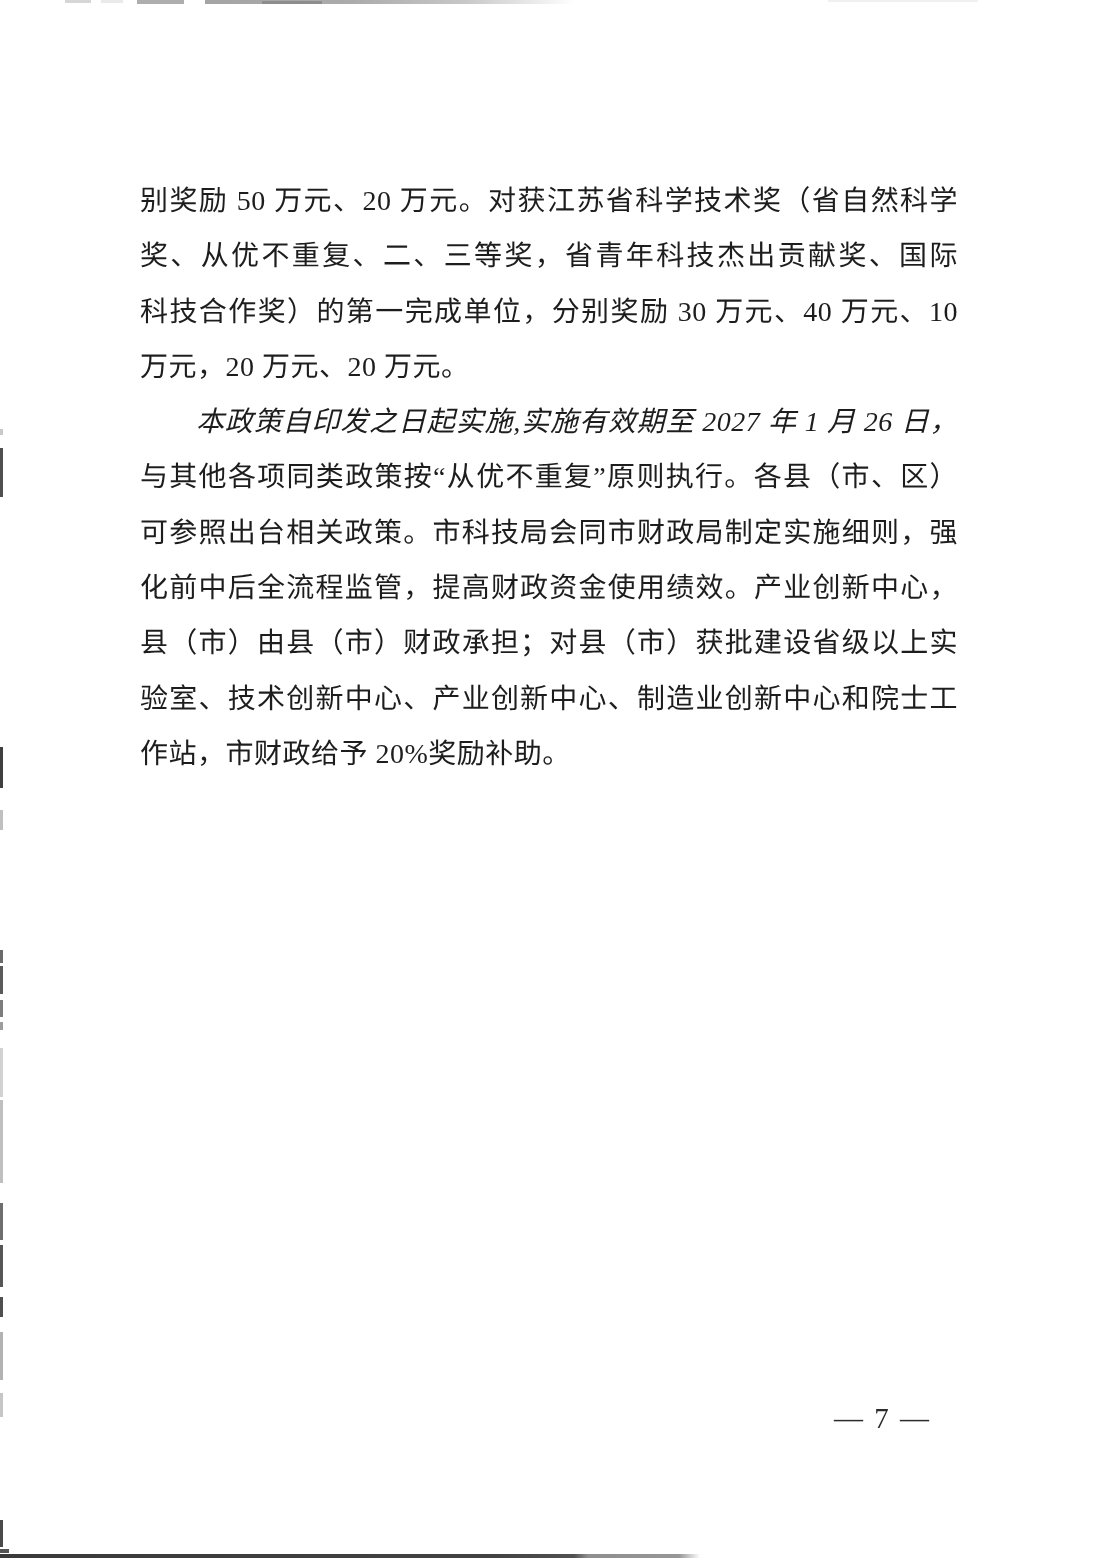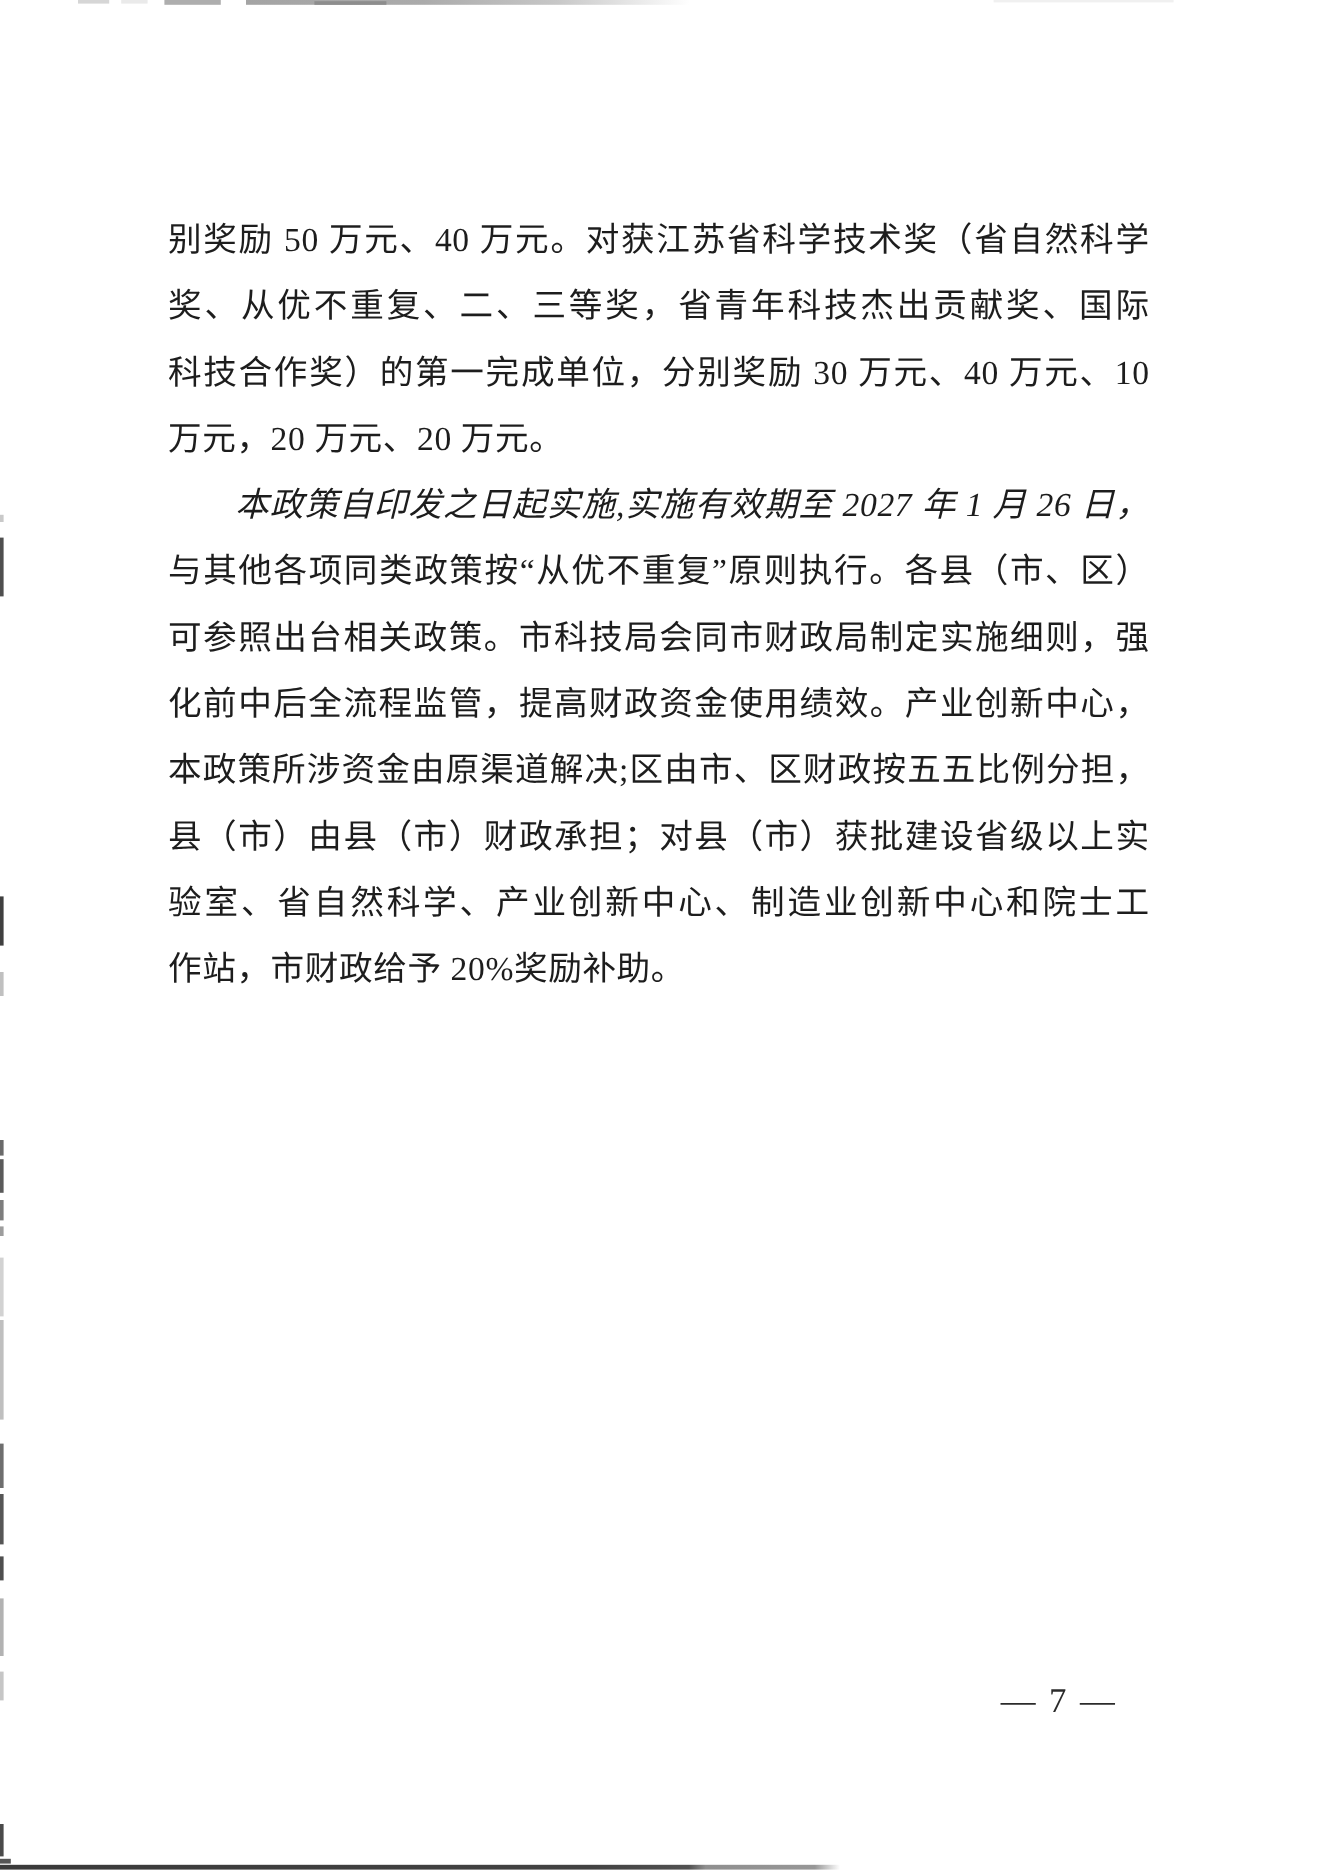--- a/index.html
+++ b/index.html
@@ -100,32 +100,31 @@
   <i class="ld" style="top:1048px;height:49px;background:#d2d2d2"></i>
   <i class="ld" style="top:1100px;height:83px;background:#bfbfbf"></i>
   <i class="ld" style="top:1203px;height:37px;background:#6e6e6e"></i>
   <i class="ld" style="top:1245px;height:42px;background:#565656"></i>
   <i class="ld" style="top:1297px;height:20px;background:#4f4f4f"></i>
   <i class="ld" style="top:1332px;height:48px;background:#b2b2b2"></i>
   <i class="ld" style="top:1393px;height:24px;background:#c6c6c6"></i>
   <i class="ld" style="top:1520px;height:27px;background:#4a4a4a"></i>
 
   <div class="text-block">
-    <div class="tline">别奖励 50 万元、40 万元。对获江苏省科学技术奖（省自然科学</div>
+    <div class="tline">别奖励 50 万元、20 万元。对获江苏省科学技术奖（省自然科学</div>
     <div class="tline">奖、从优不重复、二、三等奖，省青年科技杰出贡献奖、国际</div>
     <div class="tline">科技合作奖）的第一完成单位，分别奖励 30 万元、40 万元、10</div>
     <div class="tline para-end">万元，20 万元、20 万元。</div>
 
     <div class="tline para-start">本政策自印发之日起实施,实施有效期至 2027 年 1 月 26 日，</div>
     <div class="tline">与其他各项同类政策按“从优不重复”原则执行。各县（市、区）</div>
     <div class="tline">可参照出台相关政策。市科技局会同市财政局制定实施细则，强</div>
     <div class="tline">化前中后全流程监管，提高财政资金使用绩效。产业创新中心，</div>
-    <div class="tline">本政策所涉资金由原渠道解决;区由市、区财政按五五比例分担，</div>
     <div class="tline">县（市）由县（市）财政承担；对县（市）获批建设省级以上实</div>
-    <div class="tline">验室、省自然科学、产业创新中心、制造业创新中心和院士工</div>
+    <div class="tline">验室、技术创新中心、产业创新中心、制造业创新中心和院士工</div>
     <div class="tline para-end">作站，市财政给予 20%奖励补助。</div>
   </div>
 
   <div class="footer">— 7 —</div>
 
   <div class="bottom-speck"></div>
   <div class="bottom-line"></div>
 
 </div>
 

